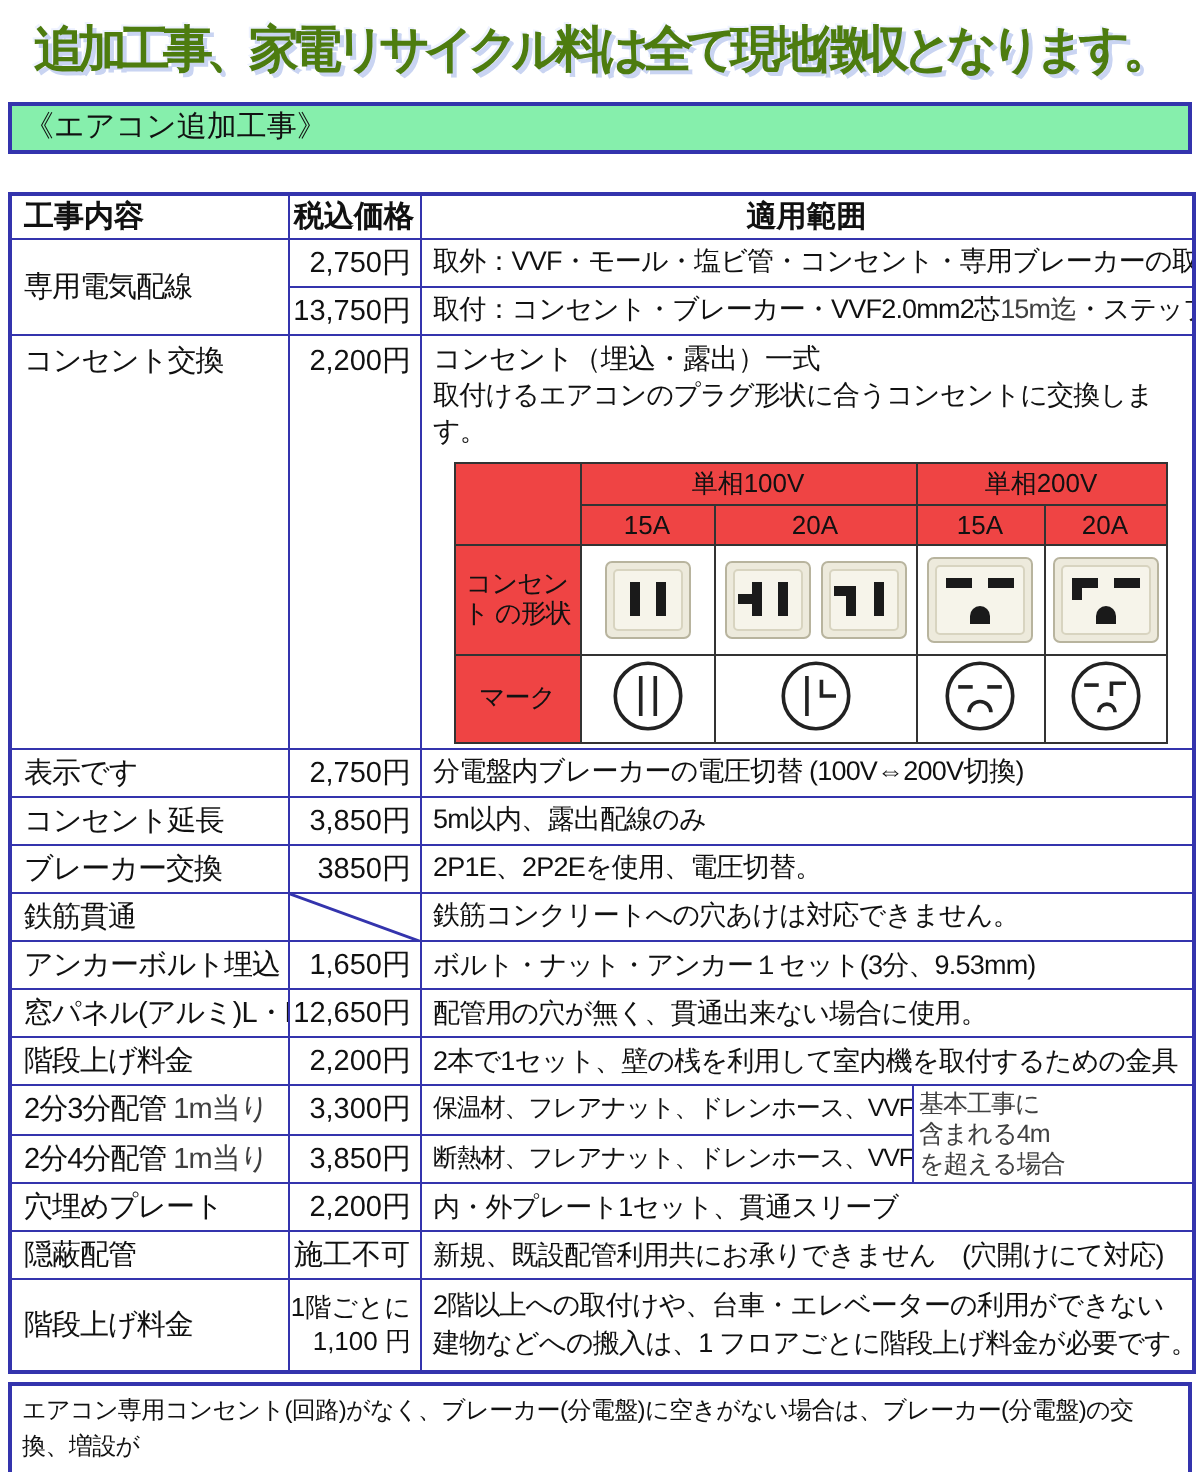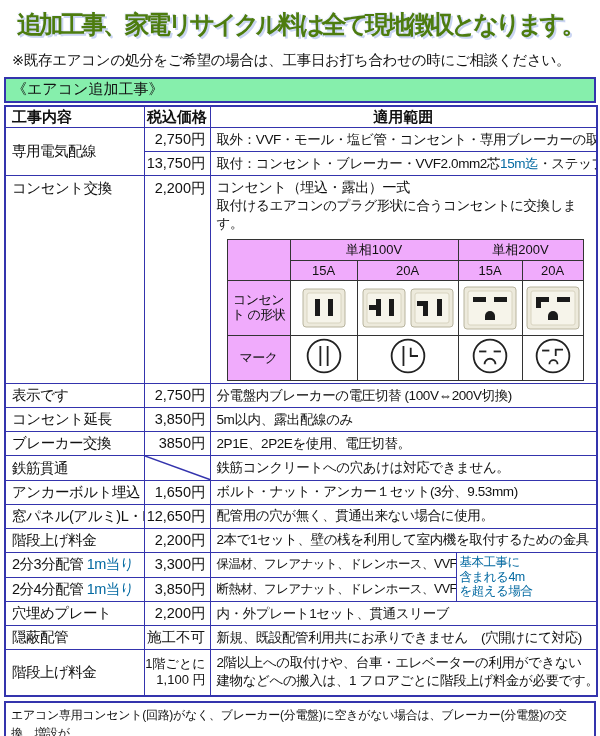--- a/index.html
+++ b/index.html
@@ -14,72 +14,71 @@
     white-space:nowrap;
   }
   .intro { margin:10px 12px 0 12px; font-size:14.5px; line-height:1.3; letter-spacing:-0.3px; }
 
   .caption-box {
     margin:7px 4px 0 4px; border:2px solid #3434ad;
     font-size:15px; padding:1px 6px 2px 6px; background:#86efac;
   }
 
   table.main {
-    margin:2px 4px 0 4px; width:592px; border-collapse:collapse; table-layout:fixed;
+    margin:19px 4px 0 4px; width:592px; border-collapse:collapse; table-layout:fixed;
     border:2px solid #3434ad; background:#fff;
   }
   table.main td, table.main th { border:1px solid #3434ad; vertical-align:middle; }
   table.main th { font-weight:bold; font-size:15px; }
   td.name  { padding:1px 2px 1px 6px; font-size:14.5px; letter-spacing:-0.5px; white-space:nowrap; overflow:hidden; }
   td.price { padding:1px 4px 1px 2px; font-size:14.5px; text-align:right; white-space:nowrap; }
   td.scope { padding:1px 2px 1px 6px; font-size:13.5px; letter-spacing:-0.4px; white-space:nowrap; overflow:hidden; }
   tr.std   { height:24px; }
   tr.hdr   { height:22px; }
   th.work-h{ text-align:left; padding-left:6px; font-weight:normal; font-size:15px; }
   th.price-h{ font-weight:normal; font-size:15px; text-align:center; }
   th.scope-h{ font-weight:normal; font-size:15px; text-align:center; }
-  .red { color:#0369a1; }
+  .red { color:#404040; }
   td.no-border-diag { position:relative; padding:0; }
   td.no-border-diag svg { display:block; width:100%; height:100%; }
   td.price-2line { font-size:13px; line-height:1.3; text-align:right; padding-right:4px; white-space:nowrap; }
   td.price-center { text-align:center; font-size:14.5px; }
   td.scope-2line { line-height:1.35; }
   td.note-cell { padding:2px 3px; font-size:12.5px; line-height:1.18; text-align:left; letter-spacing:-0.5px; }
   td.haikan-scope { font-size:12.5px; letter-spacing:-0.6px; }
 
   
   .concent-cell { padding:2px 2px 2px 6px; vertical-align:top; }
   .concent-line1 { font-size:14px; letter-spacing:-0.3px; margin-top:1px; }
   .concent-line2 { font-size:13.5px; letter-spacing:-0.4px; }
   table.outlet {
     margin:6px 0 0 10px; border-collapse:collapse; table-layout:fixed;
     border:1px solid #333; width:356px; background:#fff;
   }
   table.outlet td { border:1px solid #333; text-align:center; font-size:13px; }
-  td.ot-blue { background:#f0abfc; }
+  td.ot-blue { background:#ef4444; }
   td.ot-group { font-size:14px; height:21px; }
   td.ot-amp { height:20px; }
   td.ot-label { font-size:13px; line-height:1.15; letter-spacing:-0.5px; }
   td.dash-r { border-right-style:dotted !important; }
   tr.shape-row td { border-bottom-style:dashed; height:55px; }
-  tr.mark-row td { height:44px;font-family:Liberation Serif, serif; }
+  tr.mark-row td { height:44px; }
   .plates { display:flex; justify-content:center; align-items:center; gap:4px; }
 
   .footer-box {
     margin:4px 4px 0 4px; border:2px solid #3434ad; padding:3px 5px 4px 5px;
     font-size:12px; line-height:1.5; letter-spacing:-0.3px;
   }
 </style>
 </head>
 <body>
 
 <div class="title">追加工事、家電リサイクル料は全て現地徴収となります。</div>
 
 <div class="intro">
-  <div>※既存エアコンの処分をご希望の場合は、工事日お打ち合わせの時にご相談ください。</div>
 </div>
 
 <div class="caption-box">《エアコン追加工事》</div>
 
 <table class="main">
   <colgroup>
       <col style="width:139px">
       <col style="width:66px">
       <col style="width:246px">
       <col style="width:141px">

